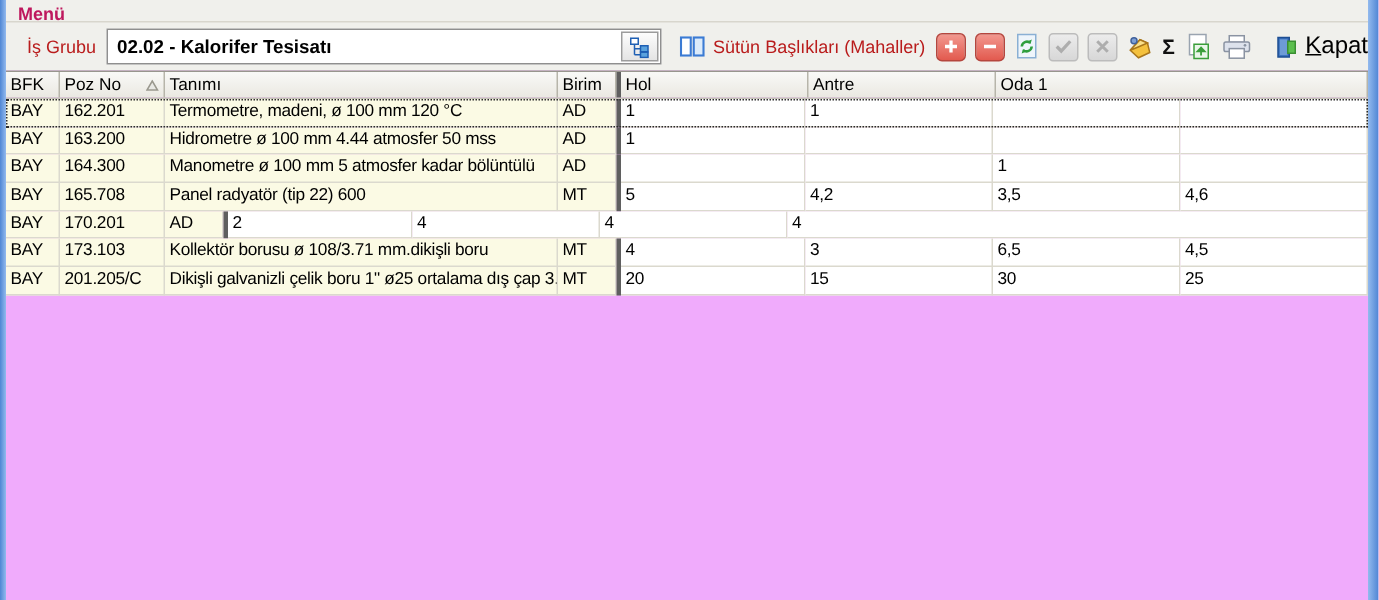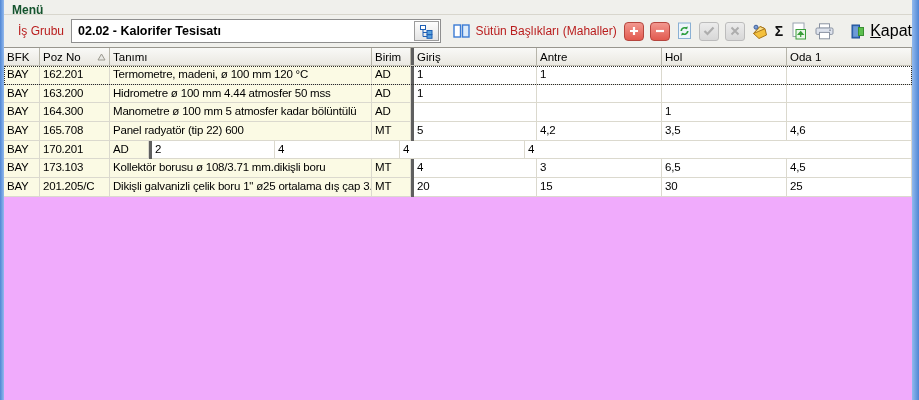--- a/index.html
+++ b/index.html
@@ -8,21 +8,21 @@
 
   .window { position: relative; width: 919px; height: 400px; }
   .edge { position: absolute; top: 0; bottom: 0; }
   .edge.left  { left: 0; width: 4px; background: linear-gradient(90deg,#4f86d4,#93baee); }
   .edge.right { right: 0; width: 7px; background: linear-gradient(90deg,#93baee,#4f86d4); }
   .content { position: absolute; left: 4px; right: 7px; top: 0; bottom: 0;
              display: flex; flex-direction: column; background: #f0f0ec; }
 
   
   .menubar { height: 15px; overflow: hidden; border-bottom: 1px solid #d8d6cd; padding-left: 8px; }
-  .menubar .menu-item { display: inline-block; font-size: 12px; font-weight: bold; color: #14532d; margin-top: -4px; }
+  .menubar .menu-item { display: inline-block; font-size: 12px; font-weight: bold; color: #be185d; margin-top: -4px; }
 
   
   .toolbar { height: 32px; display: flex; align-items: center; padding-left: 14px;
              font-size: 12px; color: #000; overflow: hidden; white-space: nowrap; }
   .lbl { color: #b91c1c; }
   .combo { margin-left: 7px; display: flex; width: 394px; height: 24px;
            border: 1px solid #8f8f8f; background: #fff; }
   .combo-value { flex: 1; font-weight: bold; font-size: 12.5px; padding: 4px 0 0 6px; overflow: hidden; }
   .combo-btn { width: 25px; height: 20px; margin: 1px; border: 1px solid #9c9c9c;
                background: linear-gradient(#fdfdfd,#e4e4e4); display: flex; align-items: center;
@@ -182,28 +182,25 @@
               <path d="M4.5 1 L8 7 H1 z" fill="#e8e8e4" stroke="#9a988e"></path>
             </svg>
           </div>
           <div class="hcell" style="width: 262px;">
             <span>Tanımı</span>
           </div>
           <div class="hcell" style="width: 39px;">
             <span>Birim</span>
           </div>
           <div class="vsep"></div>
-          <div class="hcell" style="width: 123px;">
-            <span>Giriş</span>
+          <div class="hcell" style="width: 125px;">
+            <span>Hol</span>
           </div>
           <div class="hcell" style="width: 125px;">
             <span>Antre</span>
-          </div>
-          <div class="hcell" style="width: 125px;">
-            <span>Hol</span>
           </div>
           <div class="hcell" style="width: 0px; flex: 1 1 0%;">
             <span>Oda 1</span>
           </div>
         </div>
       <div id="grid-rows">
           <div class="trow focused">
             <div class="tcell cream" style="width: 36px;">BAY</div>
             <div class="tcell cream" style="width: 70px;">162.201</div>
             <div class="tcell cream" style="width: 262px;">Termometre, madeni, ø 100 mm 120 °C</div>

